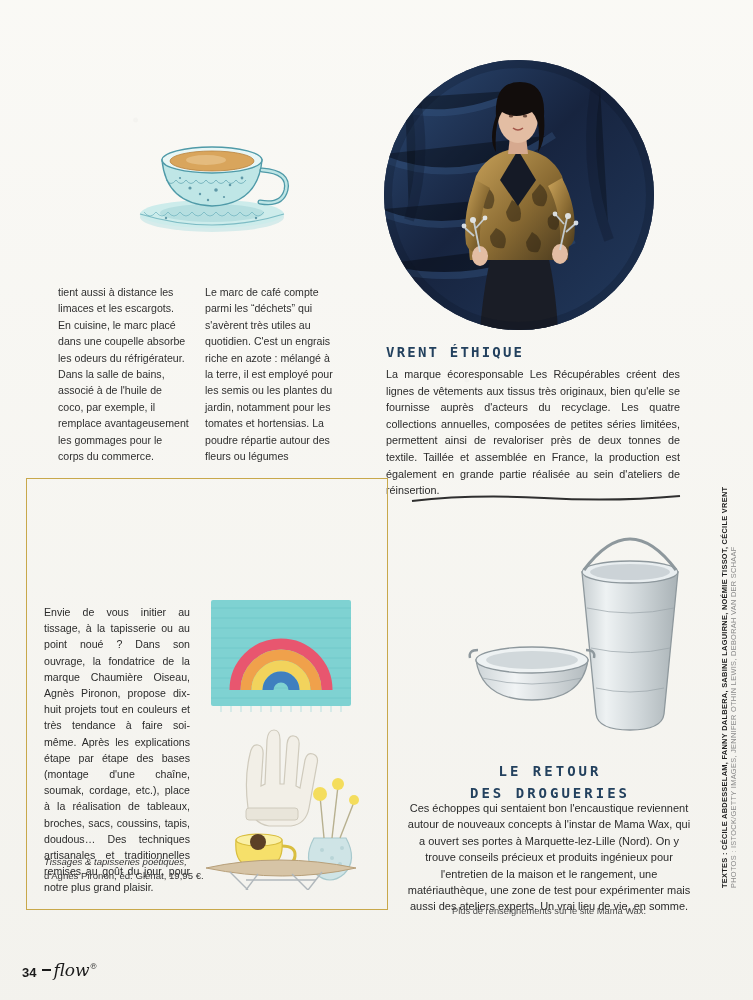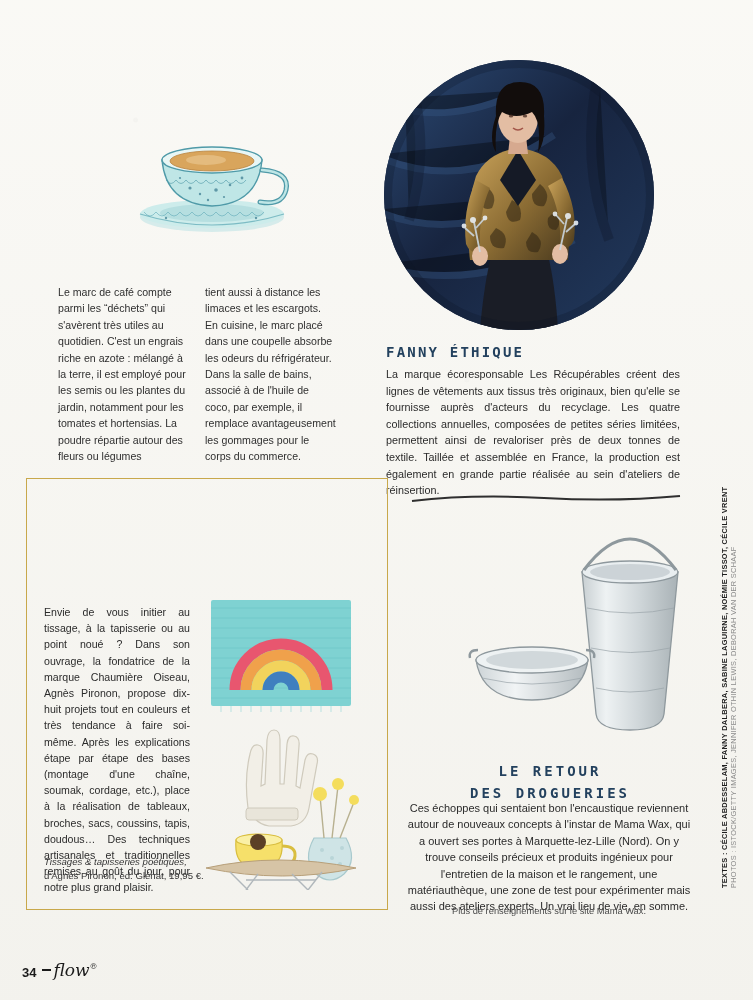--- a/index.html
+++ b/index.html
@@ -327,22 +327,22 @@
         <circle cx="122" cy="78" r="1.4"></circle>
           <circle cx="88" cy="100" r="1.2"></circle>
         <circle cx="46" cy="118" r="1.2"></circle>
           <circle cx="136" cy="118" r="1.2"></circle>
       </g>
     </svg>
   </div>
 
 
   <div class="cafe-cols">
+    <div class="col">tient aussi à distance les limaces et les escargots. En cuisine, le marc placé dans une coupelle absorbe les odeurs du réfrigérateur. Dans la salle de bains, associé à de l'huile de coco, par exemple, il remplace avantageusement les gommages pour le corps du commerce.</div>
     <div class="col">Le marc de café compte parmi les “déchets” qui s'avèrent très utiles au quotidien. C'est un engrais riche en azote : mélangé à la terre, il est employé pour les semis ou les plantes du jardin, notamment pour les tomates et hortensias. La poudre répartie autour des fleurs ou légumes</div>
-    <div class="col">tient aussi à distance les limaces et les escargots. En cuisine, le marc placé dans une coupelle absorbe les odeurs du réfrigérateur. Dans la salle de bains, associé à de l'huile de coco, par exemple, il remplace avantageusement les gommages pour le corps du commerce.</div>
   </div>
 
   <div class="photo-circle">
     <svg width="270" height="270" viewBox="0 0 270 270" aria-hidden="true">
       <defs>
         <linearGradient id="bgGrad" x1="0" y1="0" x2="1" y2="1">
           <stop offset="0%" stop-color="#2c4a74"></stop>
           <stop offset="45%" stop-color="#17243f"></stop>
           <stop offset="100%" stop-color="#223a5e"></stop>
         </linearGradient>
@@ -413,21 +413,21 @@
         <circle cx="184" cy="156" r="3"></circle>
           <circle cx="192" cy="163" r="2.4"></circle>
           <circle cx="171" cy="154" r="2.4"></circle>
       </g>
 
       <rect width="270" height="270" fill="none"></rect>
       <circle cx="135" cy="135" r="135" fill="none" stroke="#0d1423" stroke-width="16" opacity="0.25"></circle>
     </svg>
   </div>
 
-  <div id="mode-title">FANNY ÉTHIQUE</div>
+  <div id="mode-title">VRENT ÉTHIQUE</div>
   <div id="mode-body">La marque écoresponsable Les Récupérables créent des lignes de vêtements aux tissus très originaux, bien qu'elle se fournisse auprès d'acteurs du recyclage. Les quatre collections annuelles, composées de petites séries limitées, permettent ainsi de revaloriser près de deux tonnes de textile. Taillée et assemblée en France, la production est également en grande partie réalisée au sein d'ateliers de réinsertion.</div>
 
   <div class="penelope-box"></div>
 
 
   <div id="penelope-body">Envie de vous initier au tissage, à la tapisserie ou au point noué ? Dans son ouvrage, la fondatrice de la marque Chaumière Oiseau, Agnès Pironon, propose dix-huit projets tout en couleurs et très tendance à faire soi-même. Après les explications étape par étape des bases (montage d'une chaîne, soumak, cordage, etc.), place à la réalisation de tableaux, broches, sacs, coussins, tapis, doudous… Des techniques artisanales et traditionnelles remises au goût du jour, pour notre plus grand plaisir.</div>
 
   <div id="penelope-credit">
     <span>Tissages &amp; tapisseries poétiques,</span>
     <span class="nonital">d'Agnès Pironon, éd. Glénat, 19,95 €.</span>

